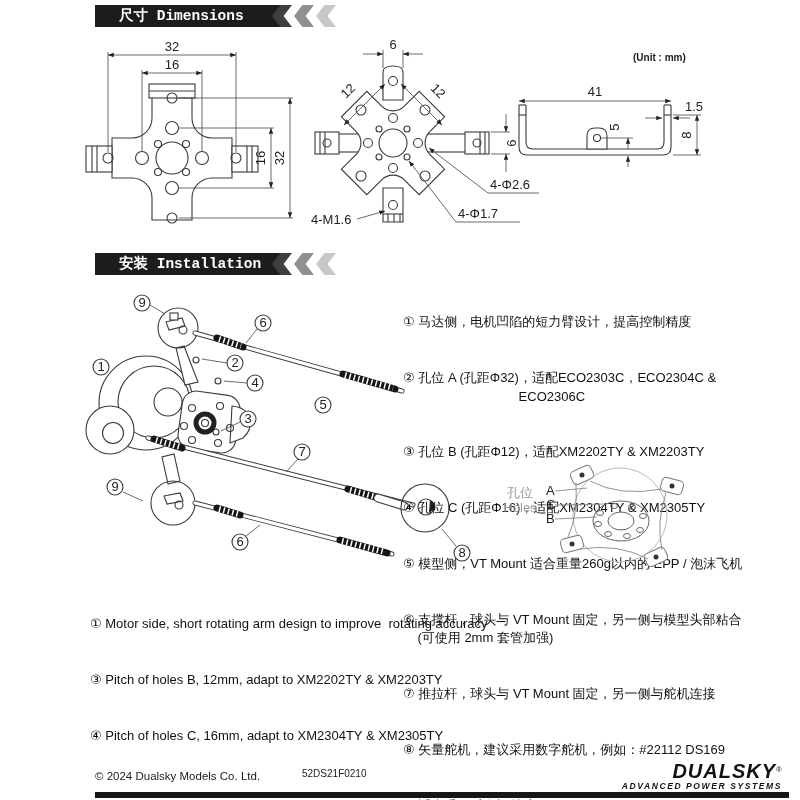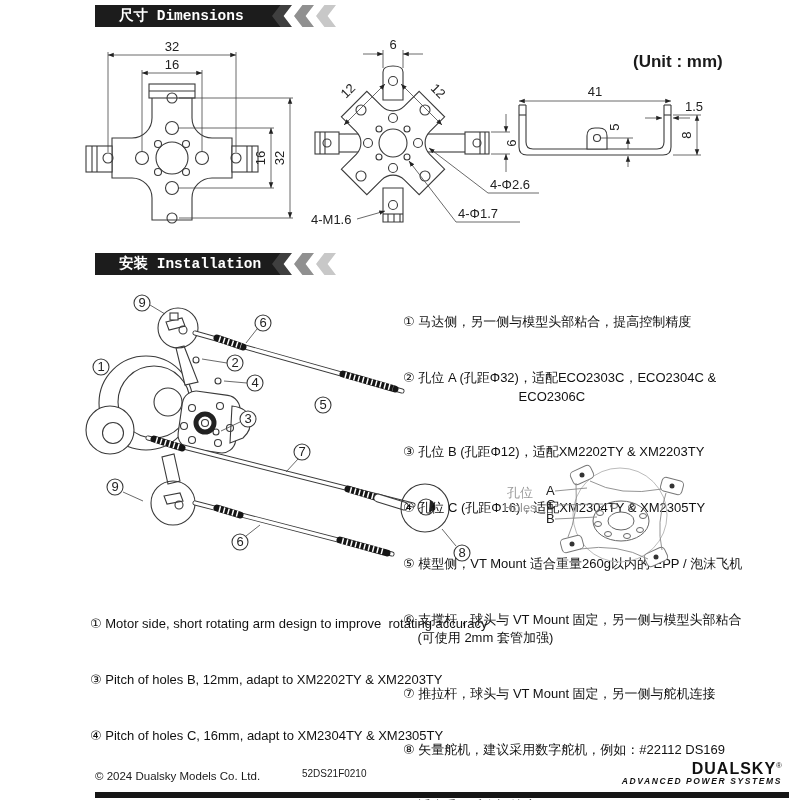--- a/index.html
+++ b/index.html
@@ -16,28 +16,28 @@
   
   svg{position:absolute;overflow:visible;}
   svg text{font-family:"Liberation Sans","DejaVu Sans",sans-serif;font-size:13px;fill:#222;}
   .thin{stroke:#444;stroke-width:0.8;fill:none;}
   .part{stroke:#3a3a3a;stroke-width:1.1;fill:#fff;}
   .partnf{stroke:#3a3a3a;stroke-width:1.1;fill:none;}
   
   .note{white-space:pre-wrap;font-size:13px;line-height:18.6px;color:#111;}
   #notes-zh{left:403px;top:276px;width:392px;}
   #notes-en{left:90px;top:578px;width:706px;}
-  .unit{left:633px;top:52px;font-size:17px;font-weight:bold;}
+  .unit{left:633px;top:52px;font-size:10px;font-weight:bold;}
   
   .gray{fill:#9a9a9a;}
   
   .copyright{left:95px;top:770px;font-size:11.5px;}
   .code{left:302px;top:768px;font-size:10px;}
   .logo{right:18px;top:760px;text-align:right;}
-  .logo .brand{font-size:16px;font-weight:800;letter-spacing:1px;color:#111;}
+  .logo .brand{font-size:20px;font-weight:800;font-style:italic;letter-spacing:1px;color:#111;}
   .logo .reg{font-size:8px;vertical-align:super;}
   .logo .tag{font-size:8.5px;font-weight:bold;font-style:italic;letter-spacing:1.6px;color:#111;margin-top:-2px;}
   .footbar{left:95px;top:792px;width:694px;height:6px;background:#161616;}
 </style>
 </head>
 <body>
 
 <div id="page">
 
   <div class="hdrbar" style="top:5px;">
@@ -325,21 +325,21 @@
       <circle class="part" cx="160" cy="254" r="8"></circle>
         <text x="160" y="258" text-anchor="middle" font-size="10.5">6</text>
       </g>
     <g>
       <circle class="part" cx="382" cy="265" r="8"></circle>
         <text x="382" y="269" text-anchor="middle" font-size="10.5">8</text>
       </g>
   </svg>
 
   <div class="abs note" id="notes-zh">
-    <div>① 马达侧，另一侧与模型头部粘合，提高控制精度</div>
+    <div>① 马达侧，电机凹陷的短力臂设计，提高控制精度</div>
     <div>② 孔位 A (孔距Φ32)，适配ECO2303C，ECO2304C &amp;
                                 ECO2306C</div>
     <div>③ 孔位 B (孔距Φ12)，适配XM2202TY &amp; XM2203TY</div>
     <div>④ 孔位 C (孔距Φ16)，适配XM2304TY &amp; XM2305TY</div>
     <div>⑤ 模型侧，VT Mount 适合重量260g以内的 EPP / 泡沫飞机</div>
     <div>⑥ 支撑杆，球头与 VT Mount 固定，另一侧与模型头部粘合
     (可使用 2mm 套管加强)</div>
     <div>⑦ 推拉杆，球头与 VT Mount 固定，另一侧与舵机连接</div>
     <div>⑧ 矢量舵机，建议采用数字舵机，例如：#22112 DS169</div>
     <div>⑨ 适当采用乐泰螺丝胶</div>

